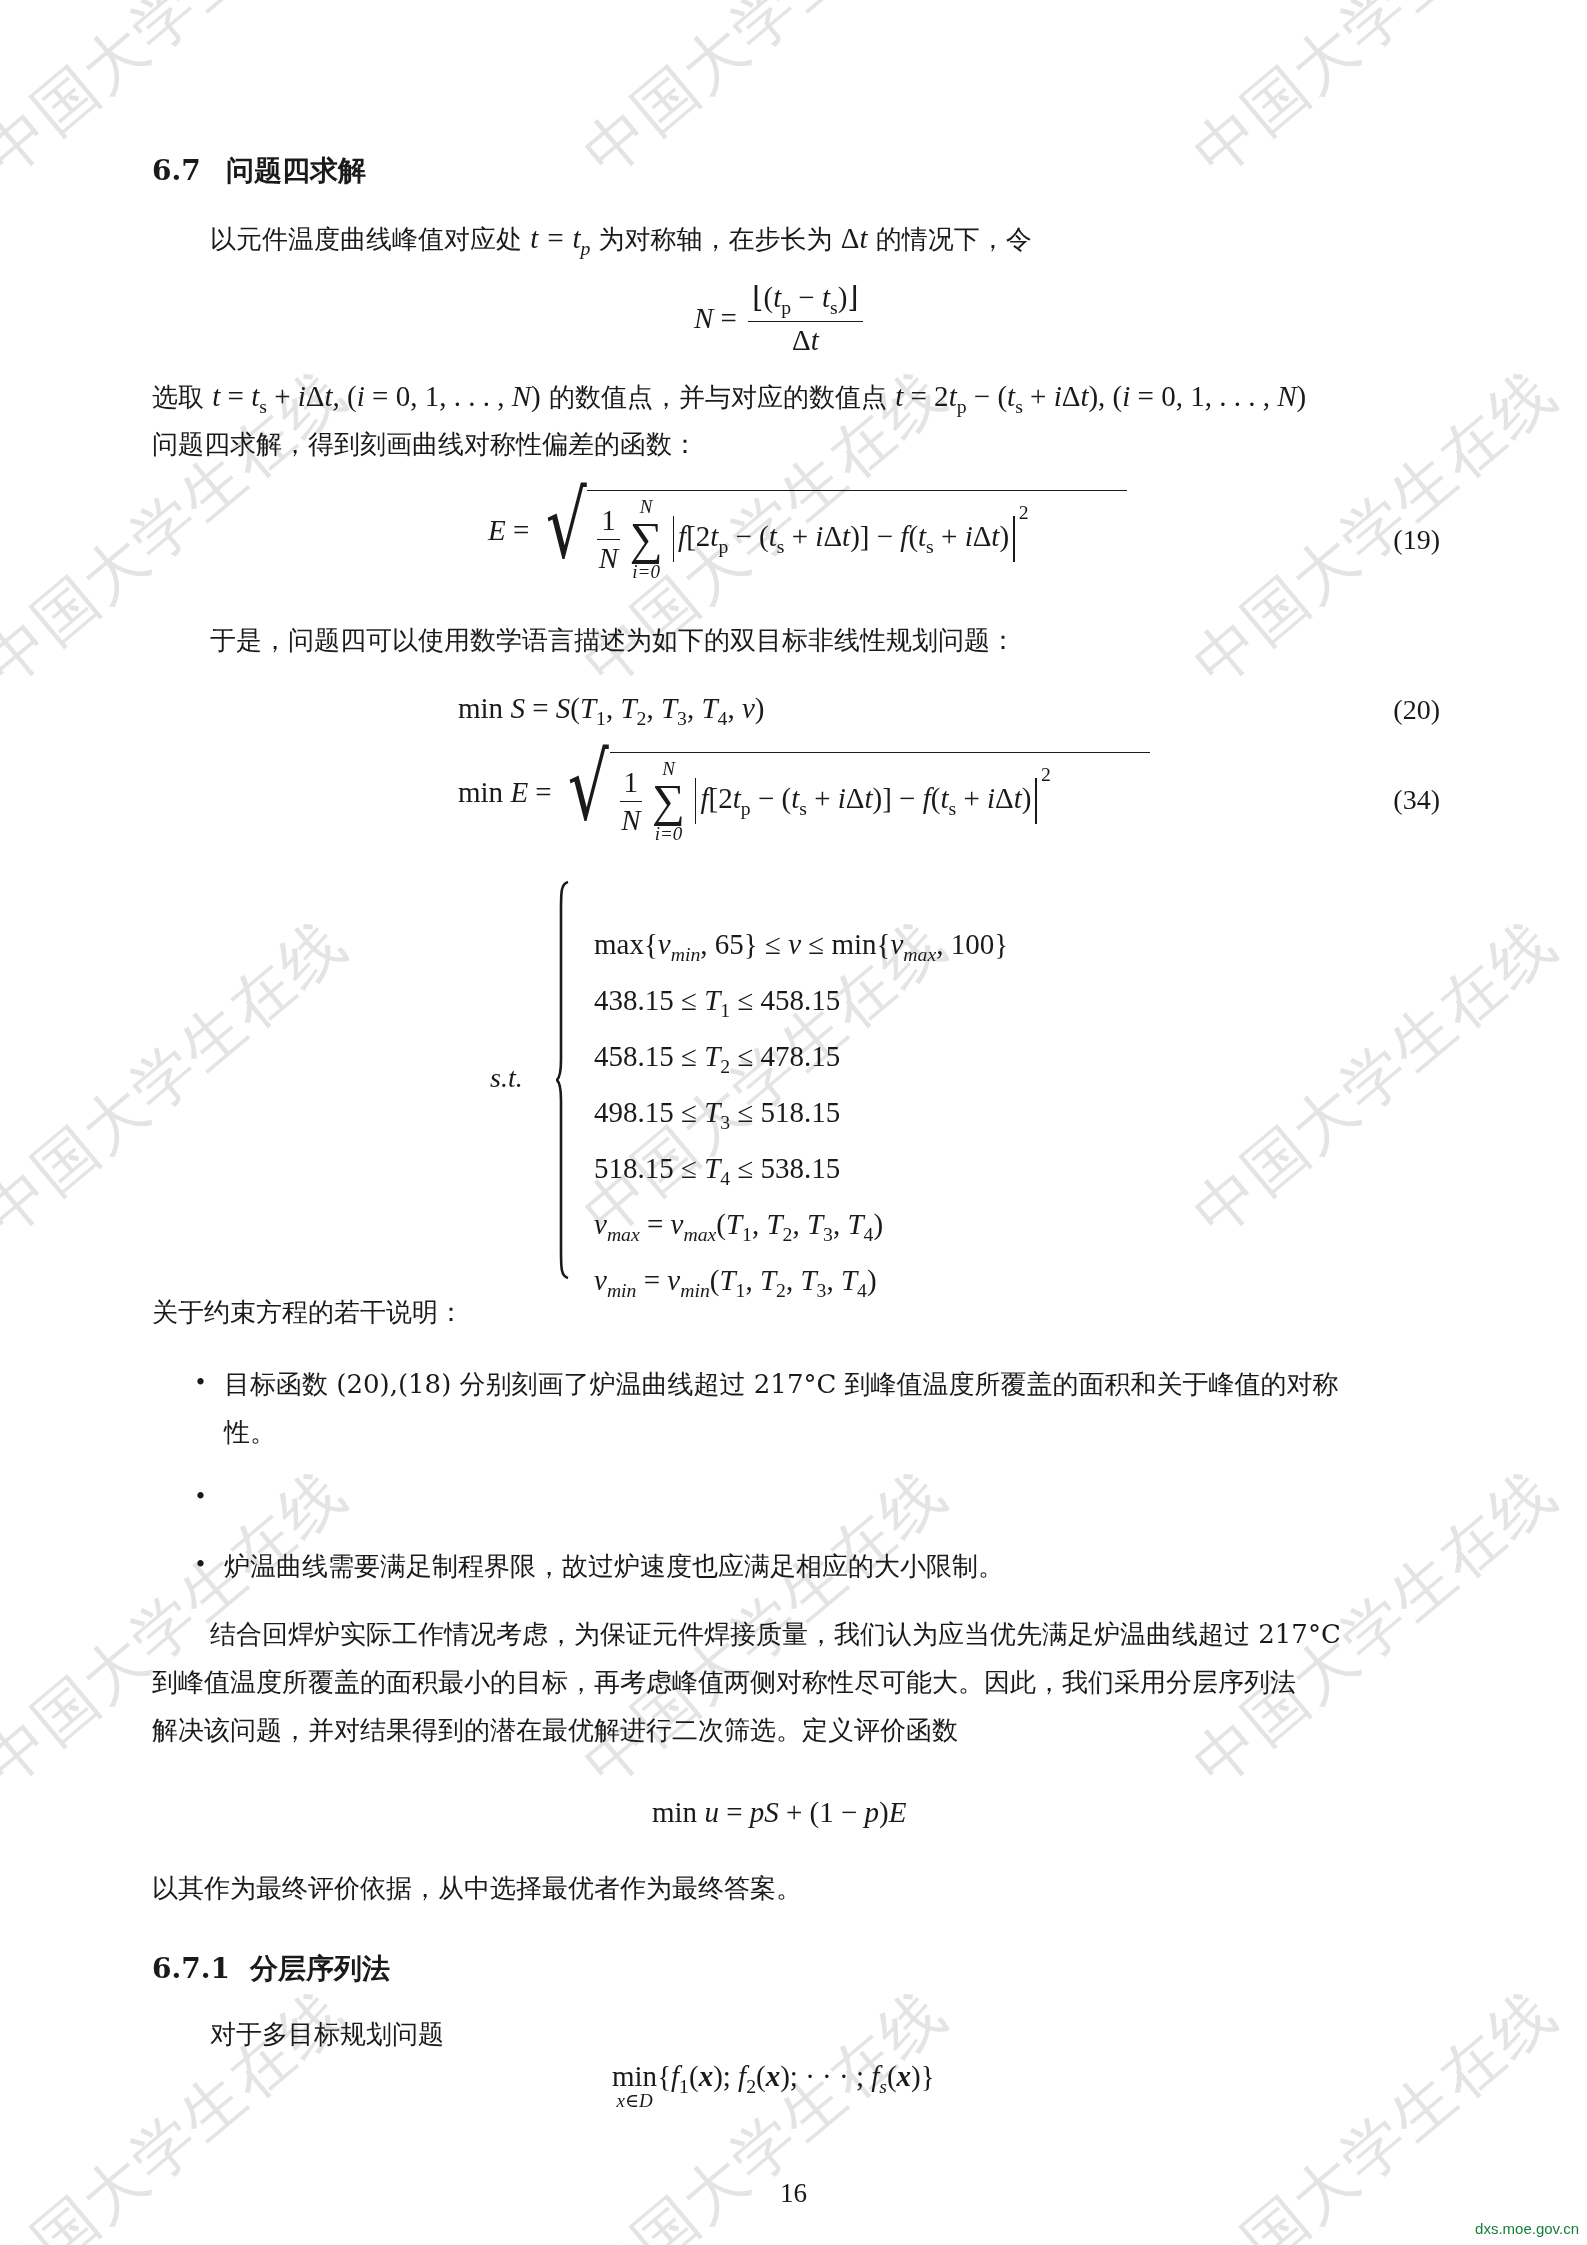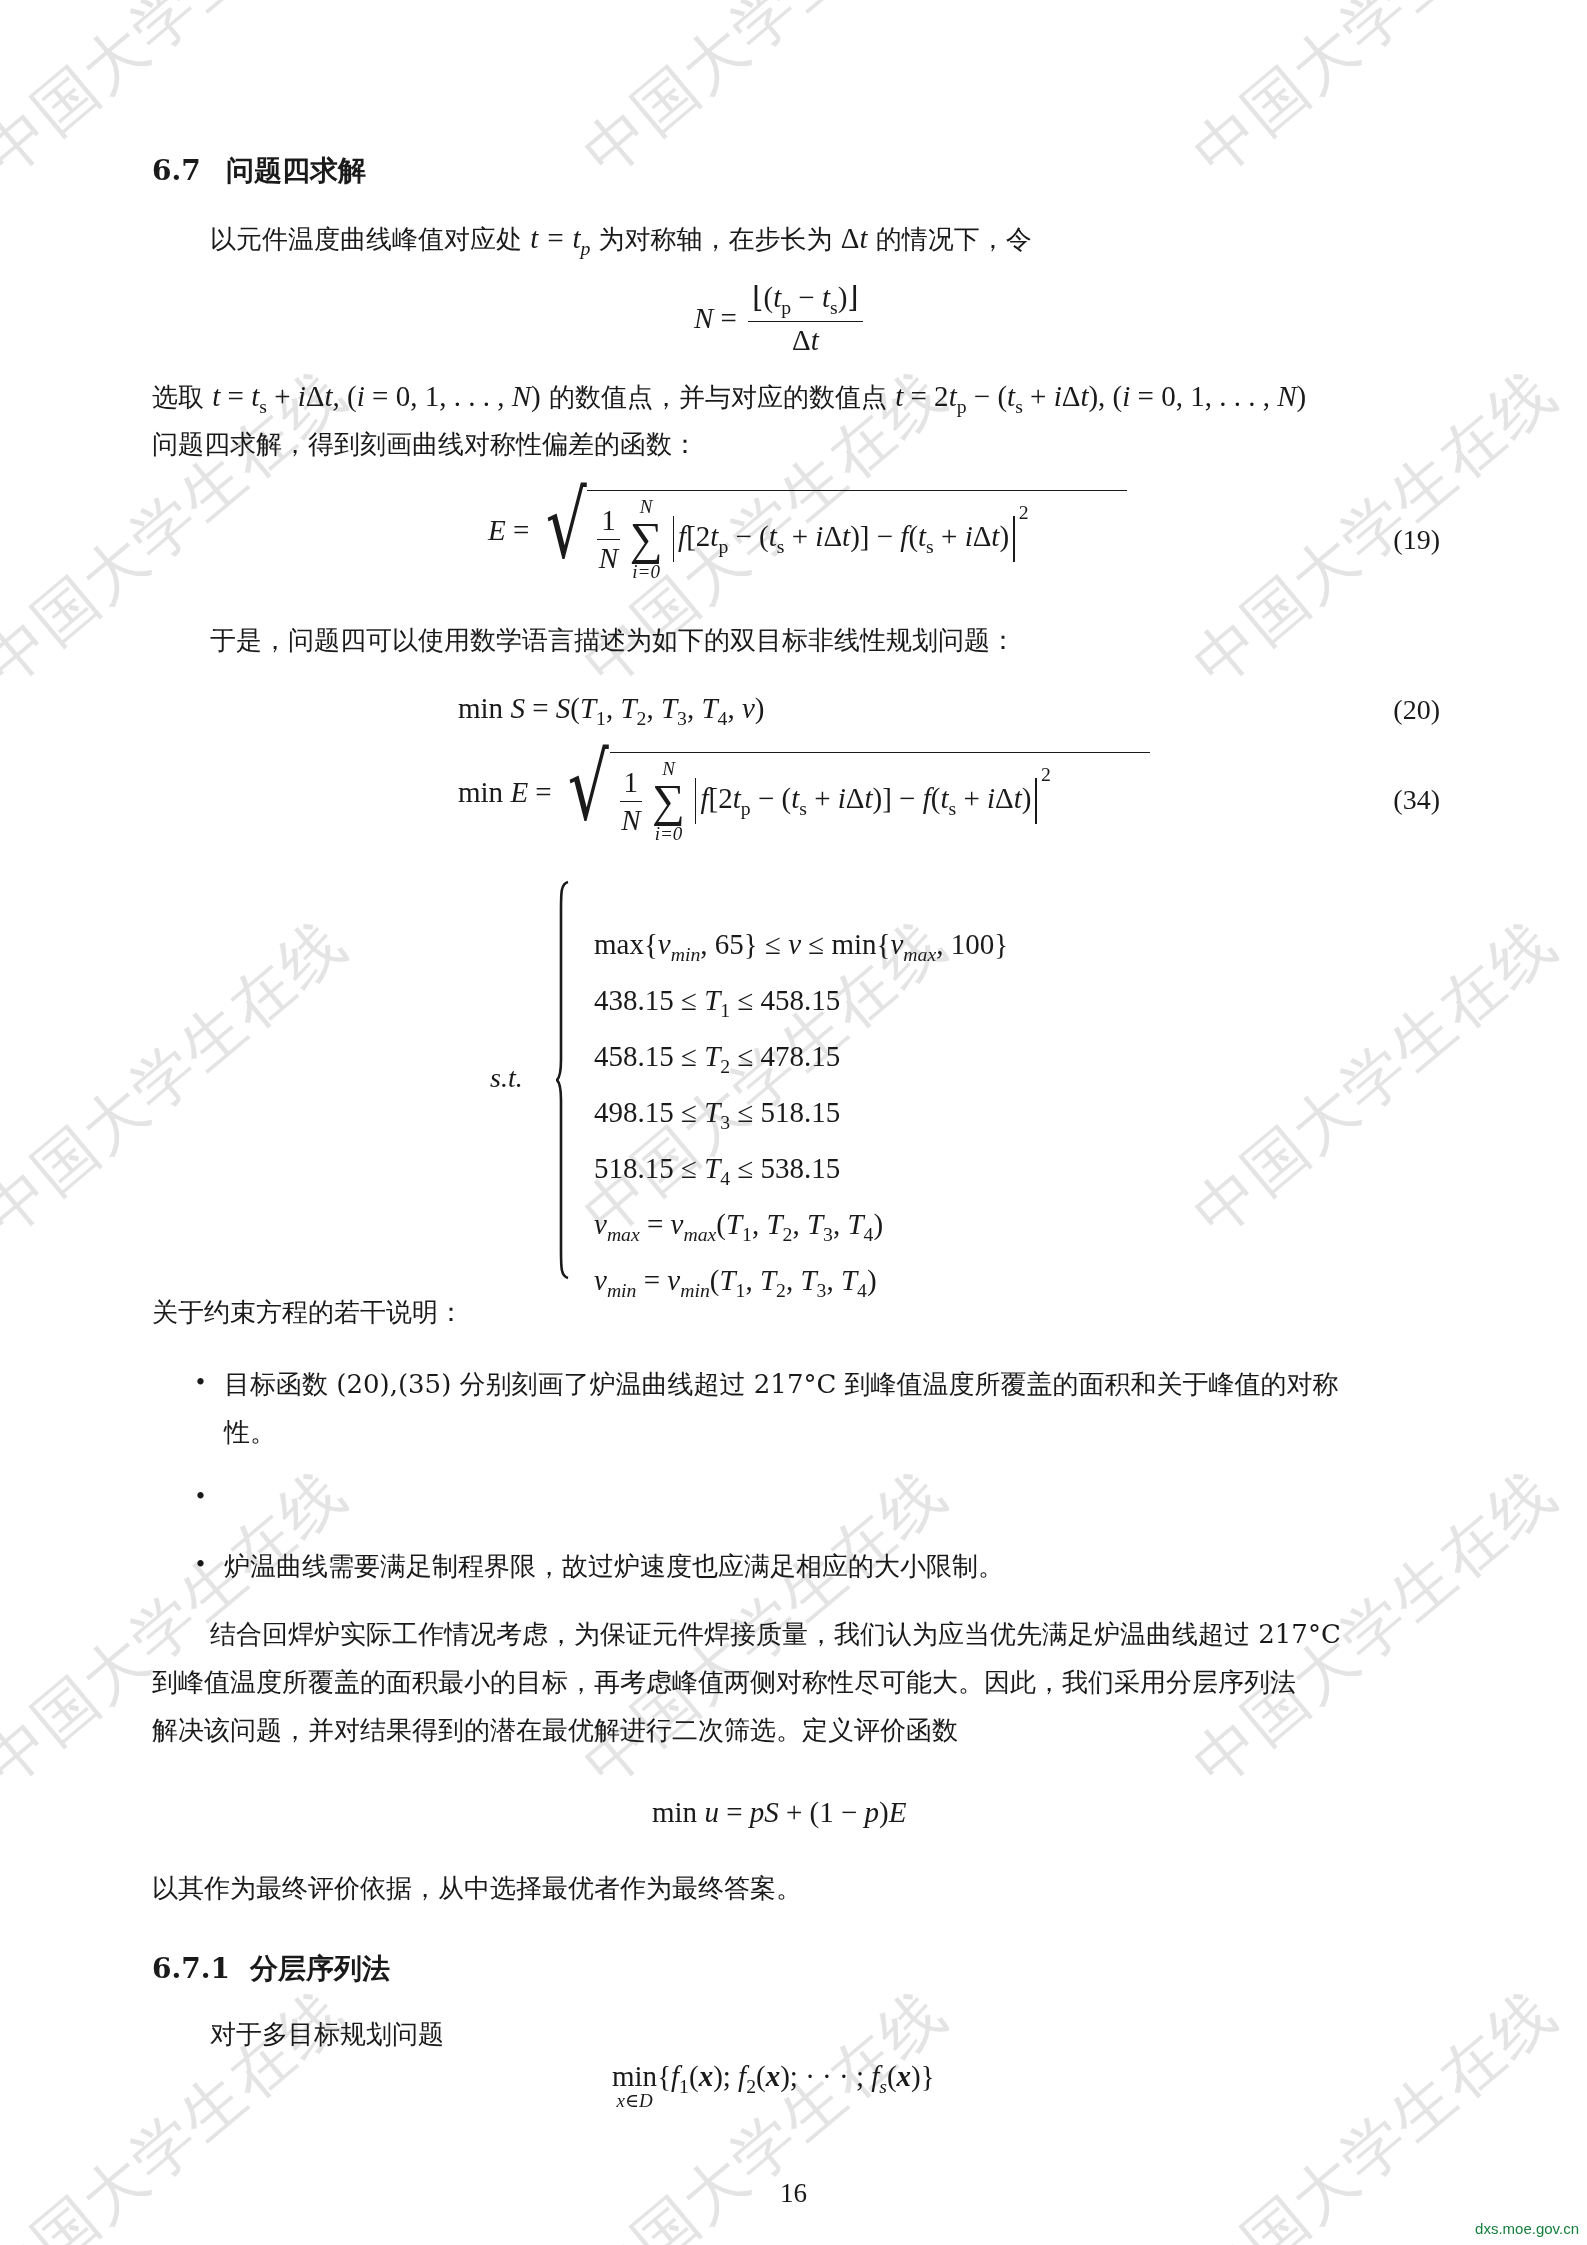--- a/index.html
+++ b/index.html
@@ -179,21 +179,21 @@
       <div class="cons" style="top:128px;">458.15 ≤ <i>T</i><sub>2</sub> ≤ 478.15</div>
       <div class="cons" style="top:184px;">498.15 ≤ <i>T</i><sub>3</sub> ≤ 518.15</div>
       <div class="cons" style="top:240px;">518.15 ≤ <i>T</i><sub>4</sub> ≤ 538.15</div>
       <div class="cons" style="top:296px;"><i>v</i><sub><i>max</i></sub> = <i>v</i><sub><i>max</i></sub>(<i>T</i><sub>1</sub>, <i>T</i><sub>2</sub>, <i>T</i><sub>3</sub>, <i>T</i><sub>4</sub>)</div>
       <div class="cons" style="top:352px;"><i>v</i><sub><i>min</i></sub> = <i>v</i><sub><i>min</i></sub>(<i>T</i><sub>1</sub>, <i>T</i><sub>2</sub>, <i>T</i><sub>3</sub>, <i>T</i><sub>4</sub>)</div>
     </div>
 
     <div class="abs para" style="left:152px; top:1288px;">关于约束方程的若干说明：</div>
 
     <div class="bullet" style="top:1370px;">•</div>
-    <div class="abs para" style="left:224px; top:1360px;">目标函数 (20),(35) 分别刻画了炉温曲线超过 217°C 到峰值温度所覆盖的面积和关于峰值的对称</div>
+    <div class="abs para" style="left:224px; top:1360px;">目标函数 (20),(18) 分别刻画了炉温曲线超过 217°C 到峰值温度所覆盖的面积和关于峰值的对称</div>
     <div class="abs para" style="left:224px; top:1408px;">性。</div>
 
     <div class="bullet" style="top:1484px;">•</div>
 
     <div class="bullet" style="top:1552px;">•</div>
     <div class="abs para" style="left:224px; top:1542px;">炉温曲线需要满足制程界限，故过炉速度也应满足相应的大小限制。</div>
 
     <div class="abs para" style="left:210px; top:1610px;">结合回焊炉实际工作情况考虑，为保证元件焊接质量，我们认为应当优先满足炉温曲线超过 217°C</div>
     <div class="abs para" style="left:152px; top:1658px;">到峰值温度所覆盖的面积最小的目标，再考虑峰值两侧对称性尽可能大。因此，我们采用分层序列法</div>
     <div class="abs para" style="left:152px; top:1706px;">解决该问题，并对结果得到的潜在最优解进行二次筛选。定义评价函数</div>

